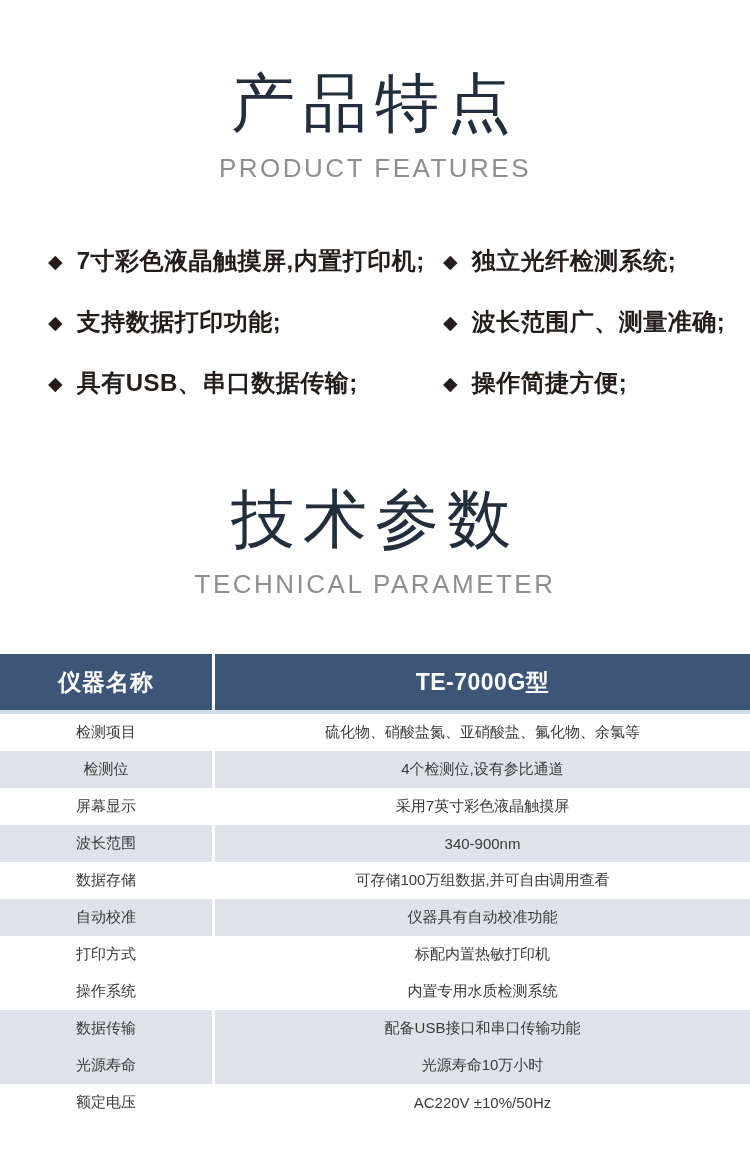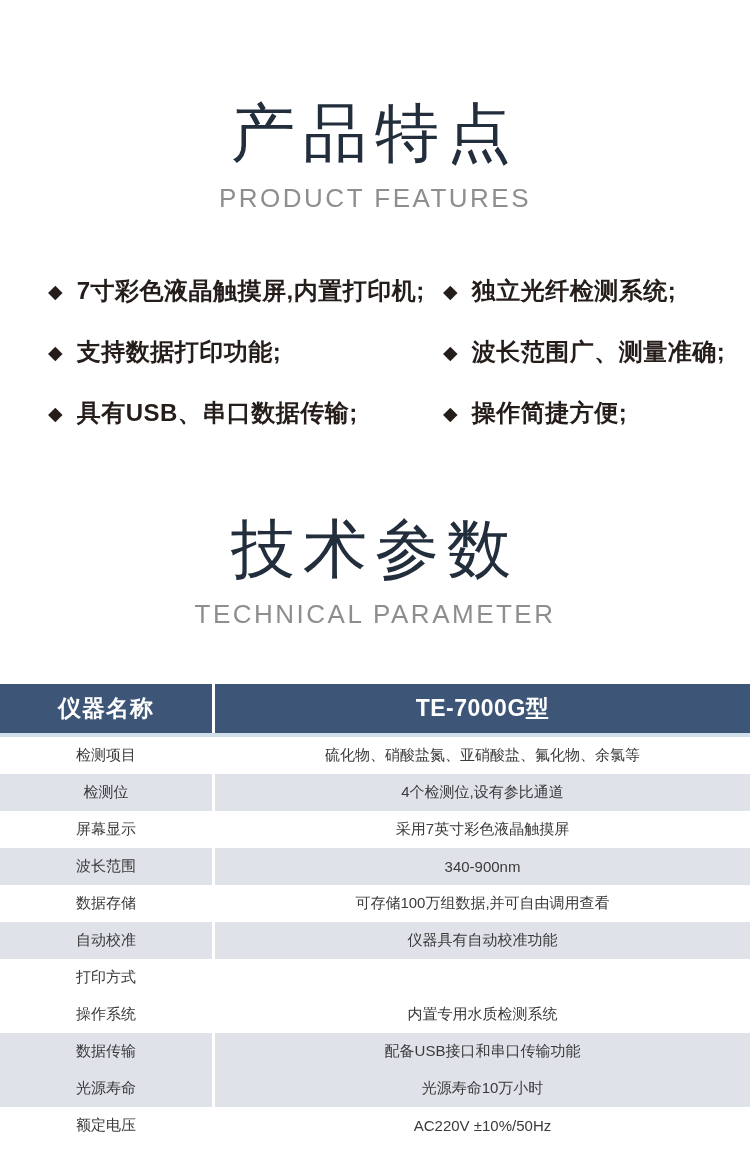--- a/index.html
+++ b/index.html
@@ -14,21 +14,21 @@
   }
   *{box-sizing:border-box;}
   html,body{margin:0;padding:0;}
   body{
     width:750px;height:1150px;
     background:#ffffff;
     font-family:"Liberation Sans", sans-serif;
     overflow:hidden;
   }
   .section-title-block{text-align:center;}
-  .features-title-block{padding-top:100px;}
+  .features-title-block{padding-top:70px;}
   .cn-title{
     font-size:64px;
     font-weight:200;
     letter-spacing:8px;
     color:var(--title-color);
     line-height:1.05;
   }
   .en-subtitle{
     margin-top:16px;
     font-size:26px;
@@ -60,21 +60,21 @@
     color:var(--feature-color);
     white-space:nowrap;
   }
   .specs-title-block{padding-top:88px;}
   .spec-table{
     margin-top:54px;
     width:750px;
   }
   .thead{
     display:flex;
-    height:49px;
+    height:56px;
     background:var(--header-bg);
   }
   .th-label{
     width:212px;
     display:flex;align-items:center;justify-content:center;
     color:var(--header-text);
     font-size:23px;font-weight:bold;letter-spacing:1px;
   }
   .col-divider{width:3px;background:#ffffff;}
   .th-value{
@@ -188,20 +188,21 @@
 
         <div class="trow alt">
           <div class="cell-label">自动校准</div>
           <div class="col-divider"></div>
           <div class="cell-value">仪器具有自动校准功能</div>
         </div>
 
         <div class="trow">
           <div class="cell-label">打印方式</div>
           <div class="col-divider"></div>
+          <div class="cell-value">标配内置热敏打印机</div>
         </div>
 
         <div class="trow">
           <div class="cell-label">操作系统</div>
           <div class="col-divider"></div>
           <div class="cell-value">内置专用水质检测系统</div>
         </div>
 
         <div class="trow alt">
           <div class="cell-label">数据传输</div>

